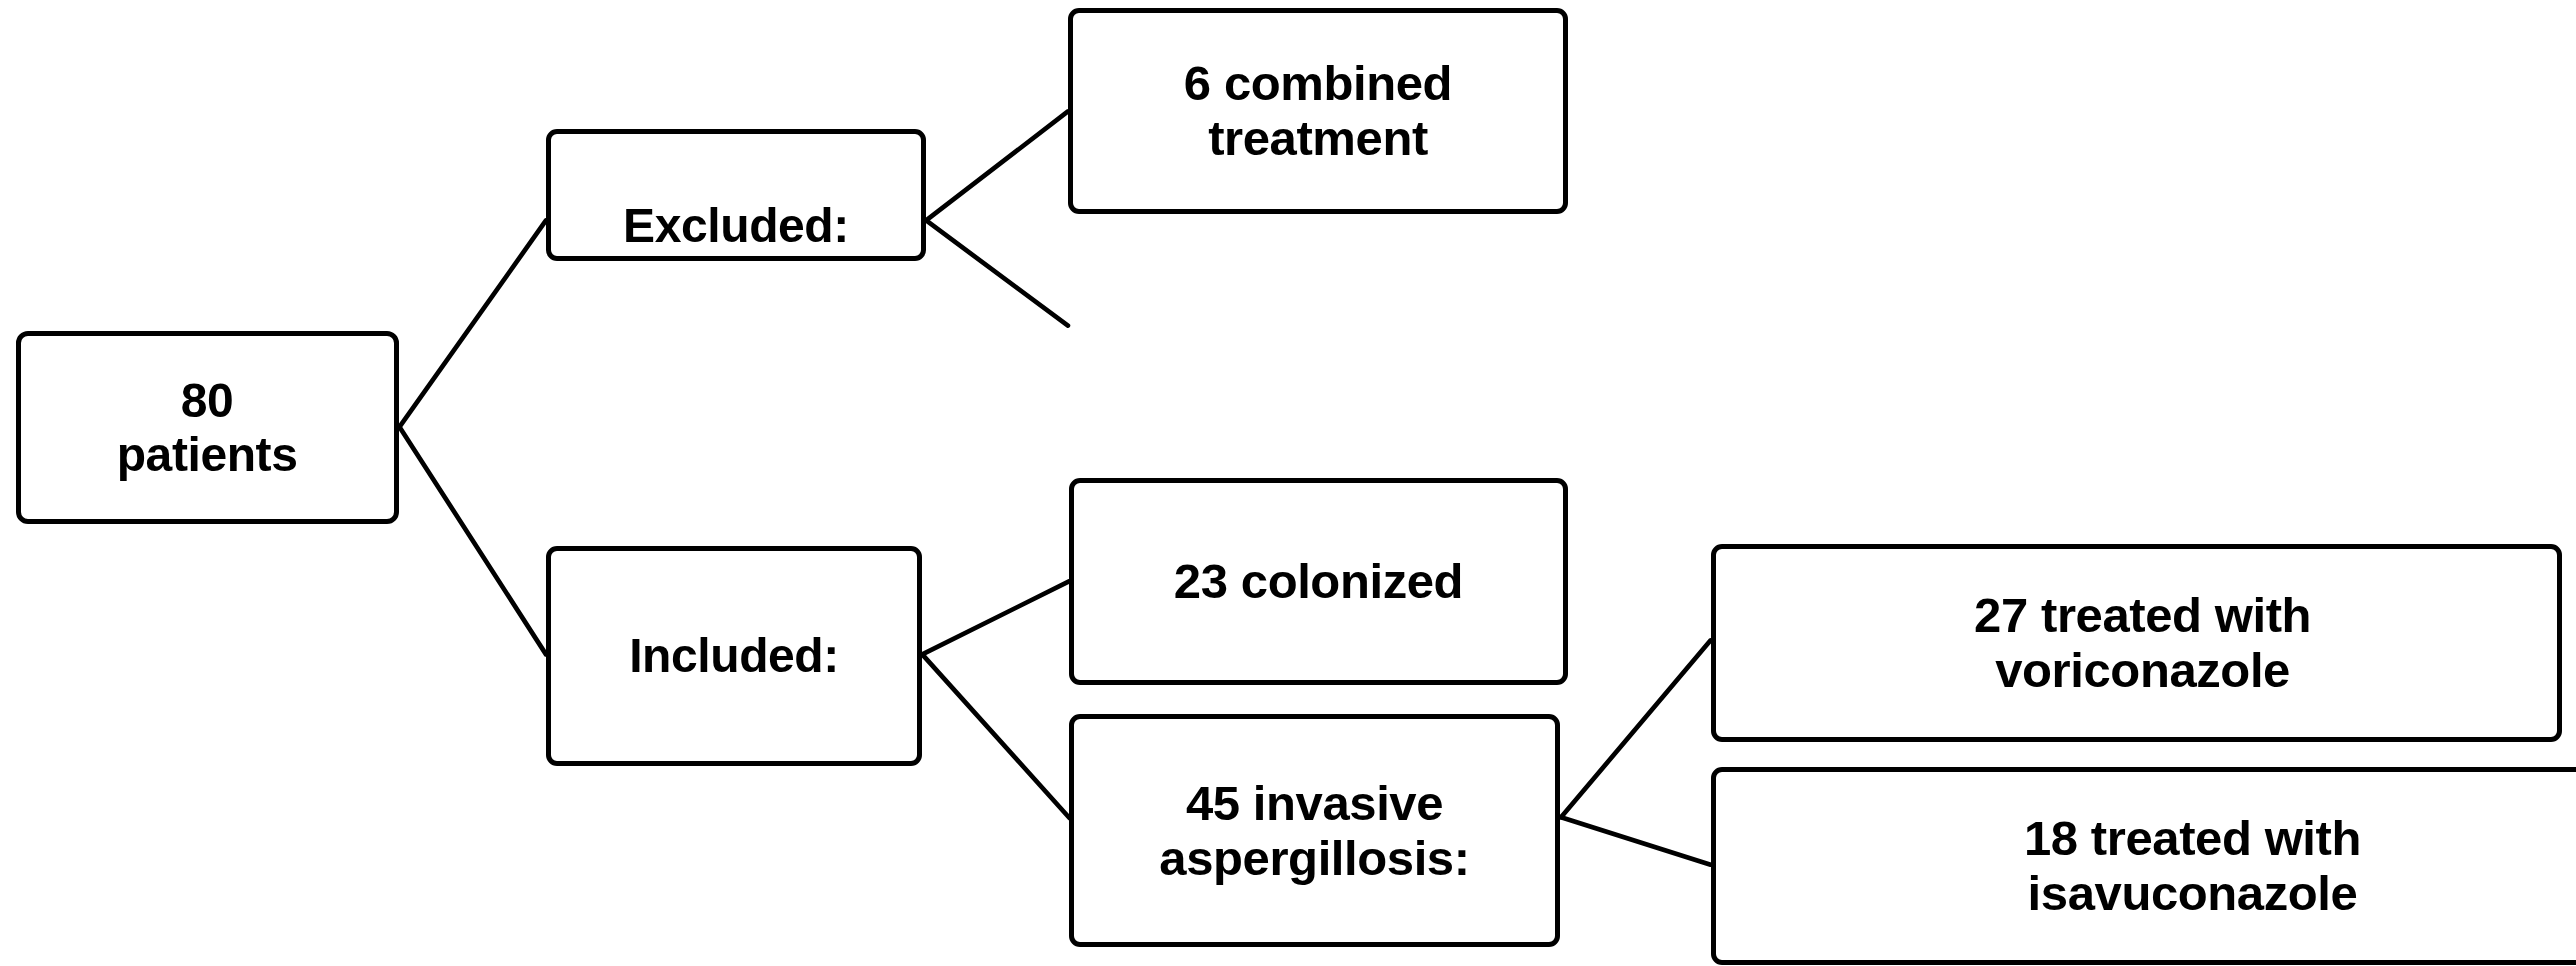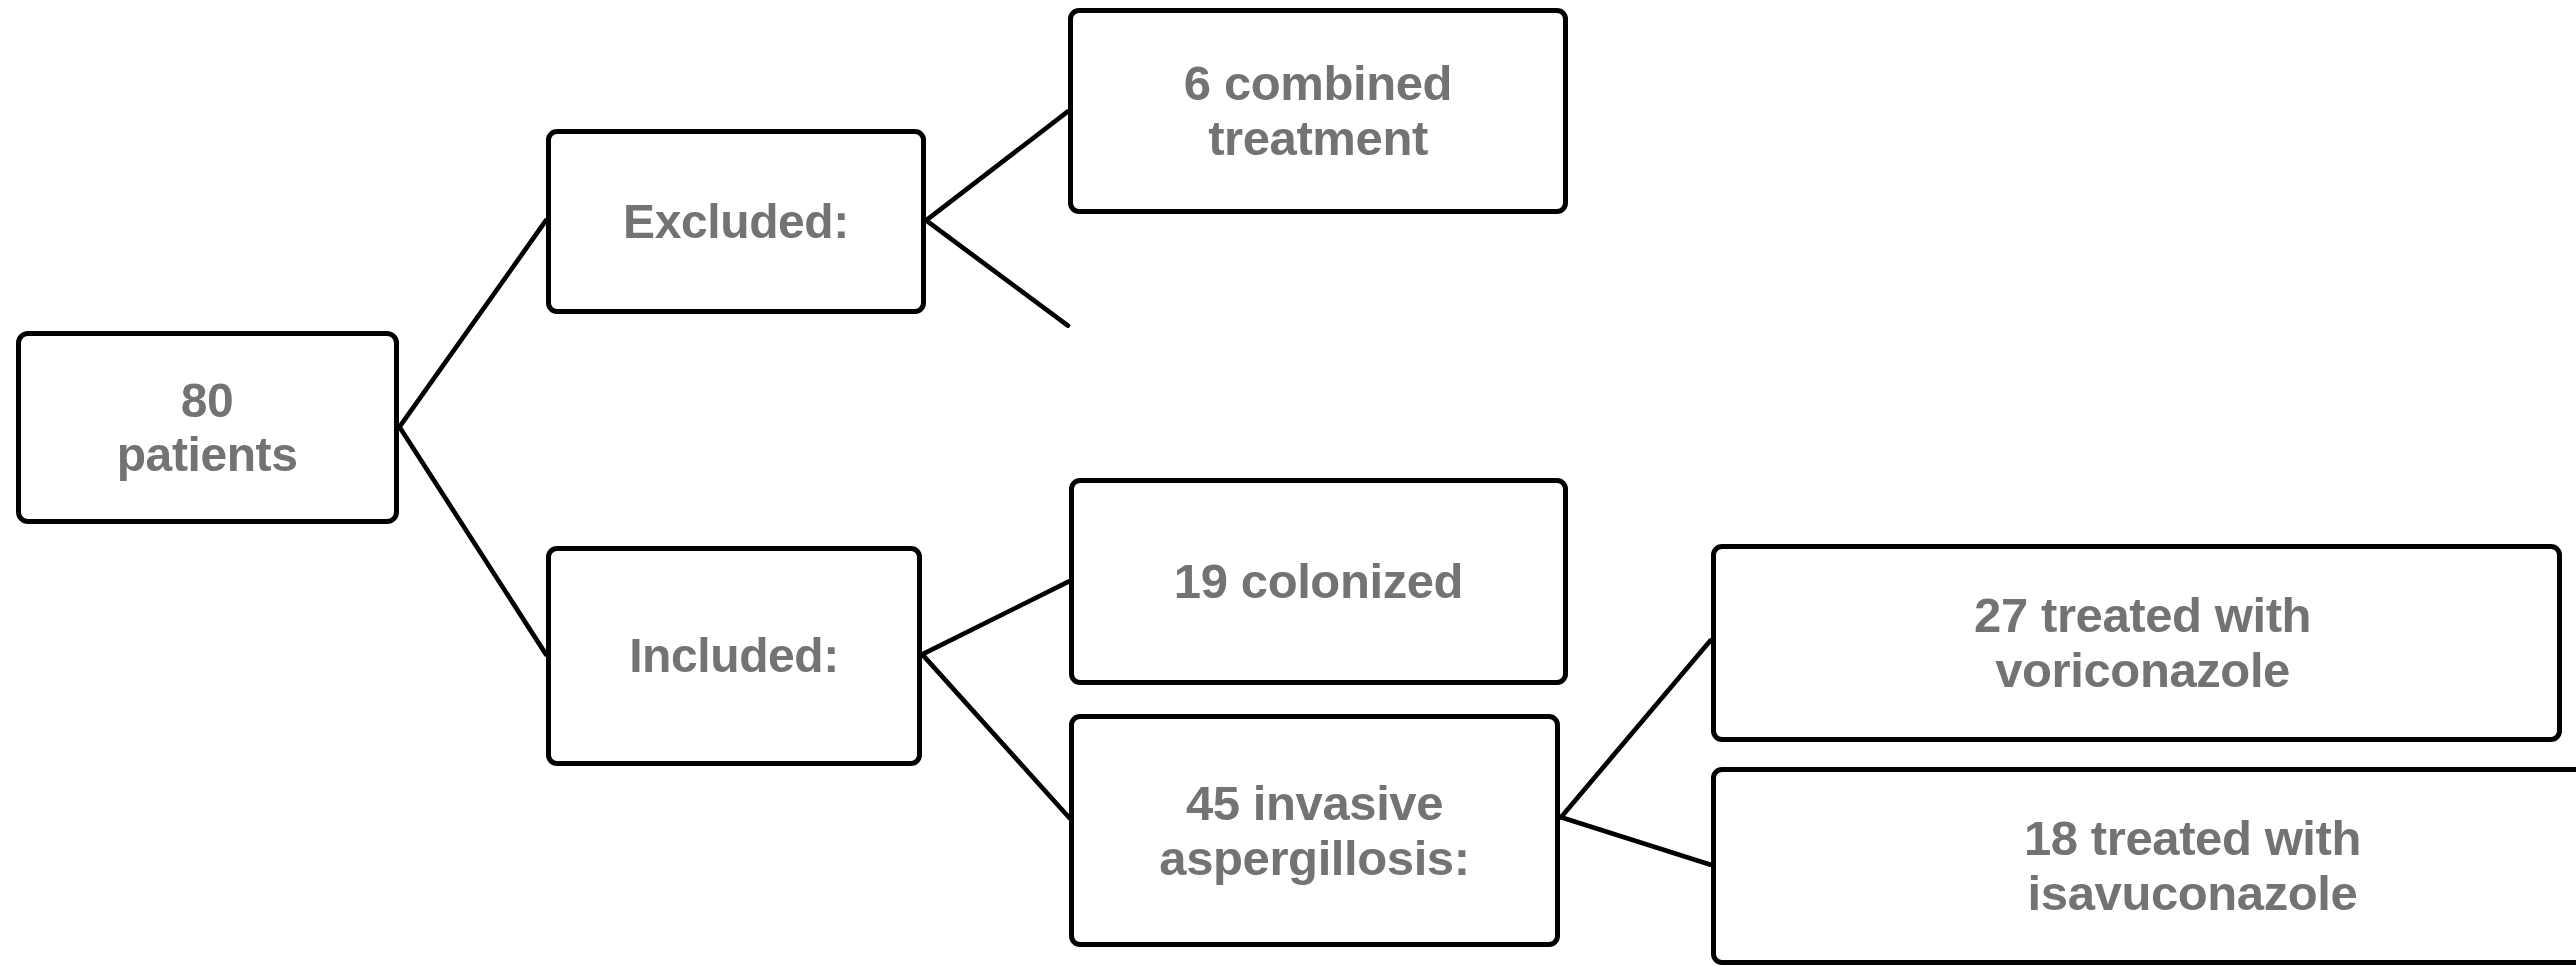--- a/index.html
+++ b/index.html
@@ -18,33 +18,33 @@
   .flow-box {
     position: absolute;
     box-sizing: border-box;
     background: #ffffff;
     border: 5.5px solid #000000;
     border-radius: 11px;
     display: flex;
     align-items: center;
     justify-content: center;
     text-align: center;
-    color: #737373;
+    color: #000000;
     font-weight: bold;
     line-height: 1.12;
     letter-spacing: -0.4px;
     padding: 3.1px 7.8px;
   }
   .flow-box .box-text {
     display: block;
     width: 100%;
   }
   
   #box-root       { left: 15.6px;   top: 331px;  width: 383px;  height: 193px; font-size: 48px; border-radius: 12px; }
-  #box-excluded   { left: 546px;  top: 129px;  width: 380px;  height: 185px; font-size: 48px; }
+  #box-excluded   { left: 546px;  top: 129px;  width: 380px;  height: 132px; font-size: 48px; align-items: flex-end; }
   #box-combined   { left: 1068px; top: 7.8px;   width: 500px;  height: 206px; font-size: 49px; }
   #box-itra       { left: 1068px; top: 228px;  width: 500px;  height: 195px; font-size: 49px; }
   #box-included   { left: 546px;  top: 546px;  width: 376px;  height: 220px; font-size: 48px; font-weight: 600; justify-content: center; }
   #box-colonized  { left: 1069px; top: 478px;  width: 499px;  height: 207px; font-size: 49px; }
   #box-invasive   { left: 1069px; top: 714px;  width: 491px;  height: 233px; font-size: 49px; }
   #box-vori       { left: 1711px; top: 544px;  width: 851px; height: 198px; font-size: 49px; padding-left: 20px; }
   #box-isavu      { left: 1711px; top: 767px;  width: 963px; height: 198px; font-size: 49px; }
 
   #connectors {
     position: absolute;
@@ -95,21 +95,21 @@
   <div class="flow-box" id="box-combined">
     <span class="box-text">6 combined<br>treatment</span>
   </div>
 
 
   <div class="flow-box" id="box-included">
     <span class="box-text">Included:</span>
   </div>
 
   <div class="flow-box" id="box-colonized">
-    <span class="box-text">19 colonized</span>
+    <span class="box-text">23 colonized</span>
   </div>
 
   <div class="flow-box" id="box-invasive">
     <span class="box-text">45 invasive<br>aspergillosis:</span>
   </div>
 
   <div class="flow-box" id="box-vori">
     <span class="box-text">27 treated with<br>voriconazole</span>
   </div>
 

